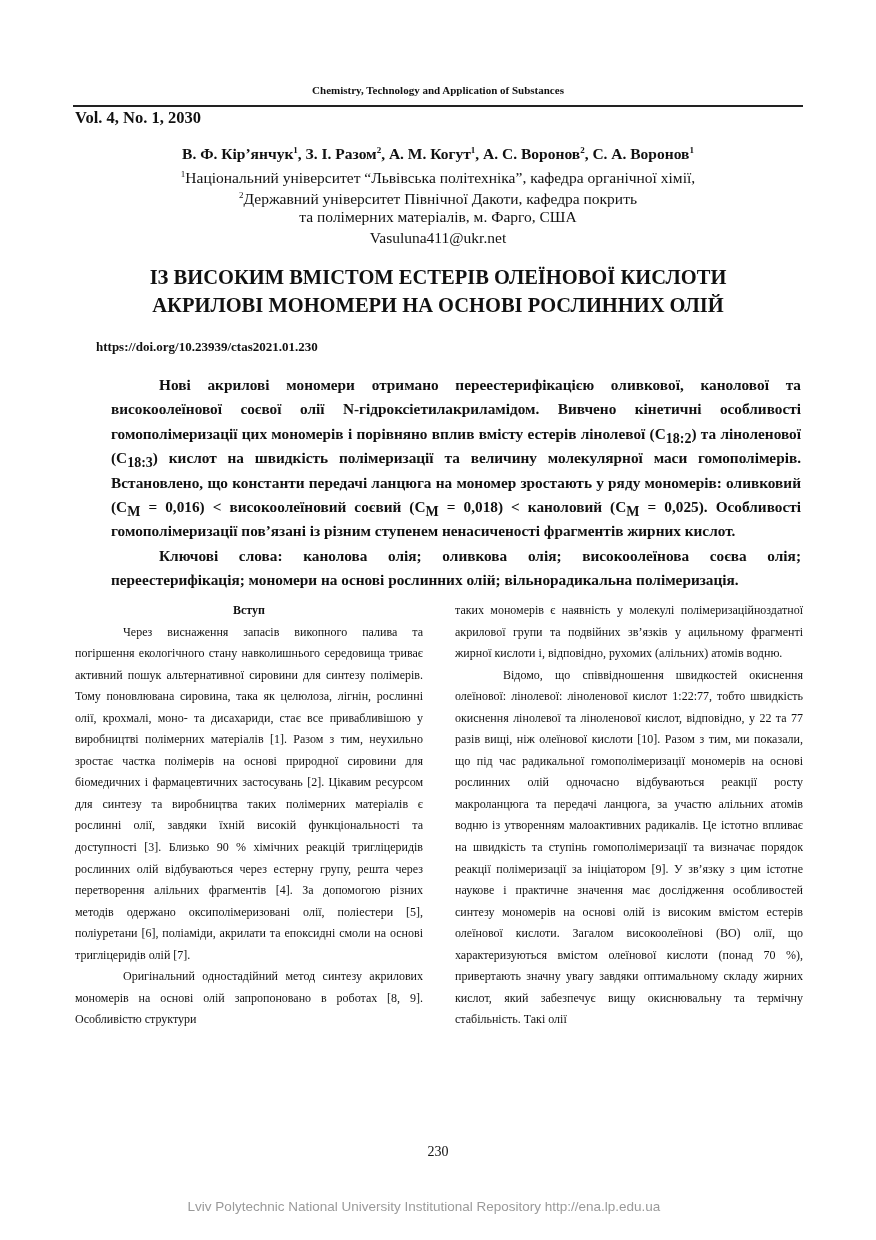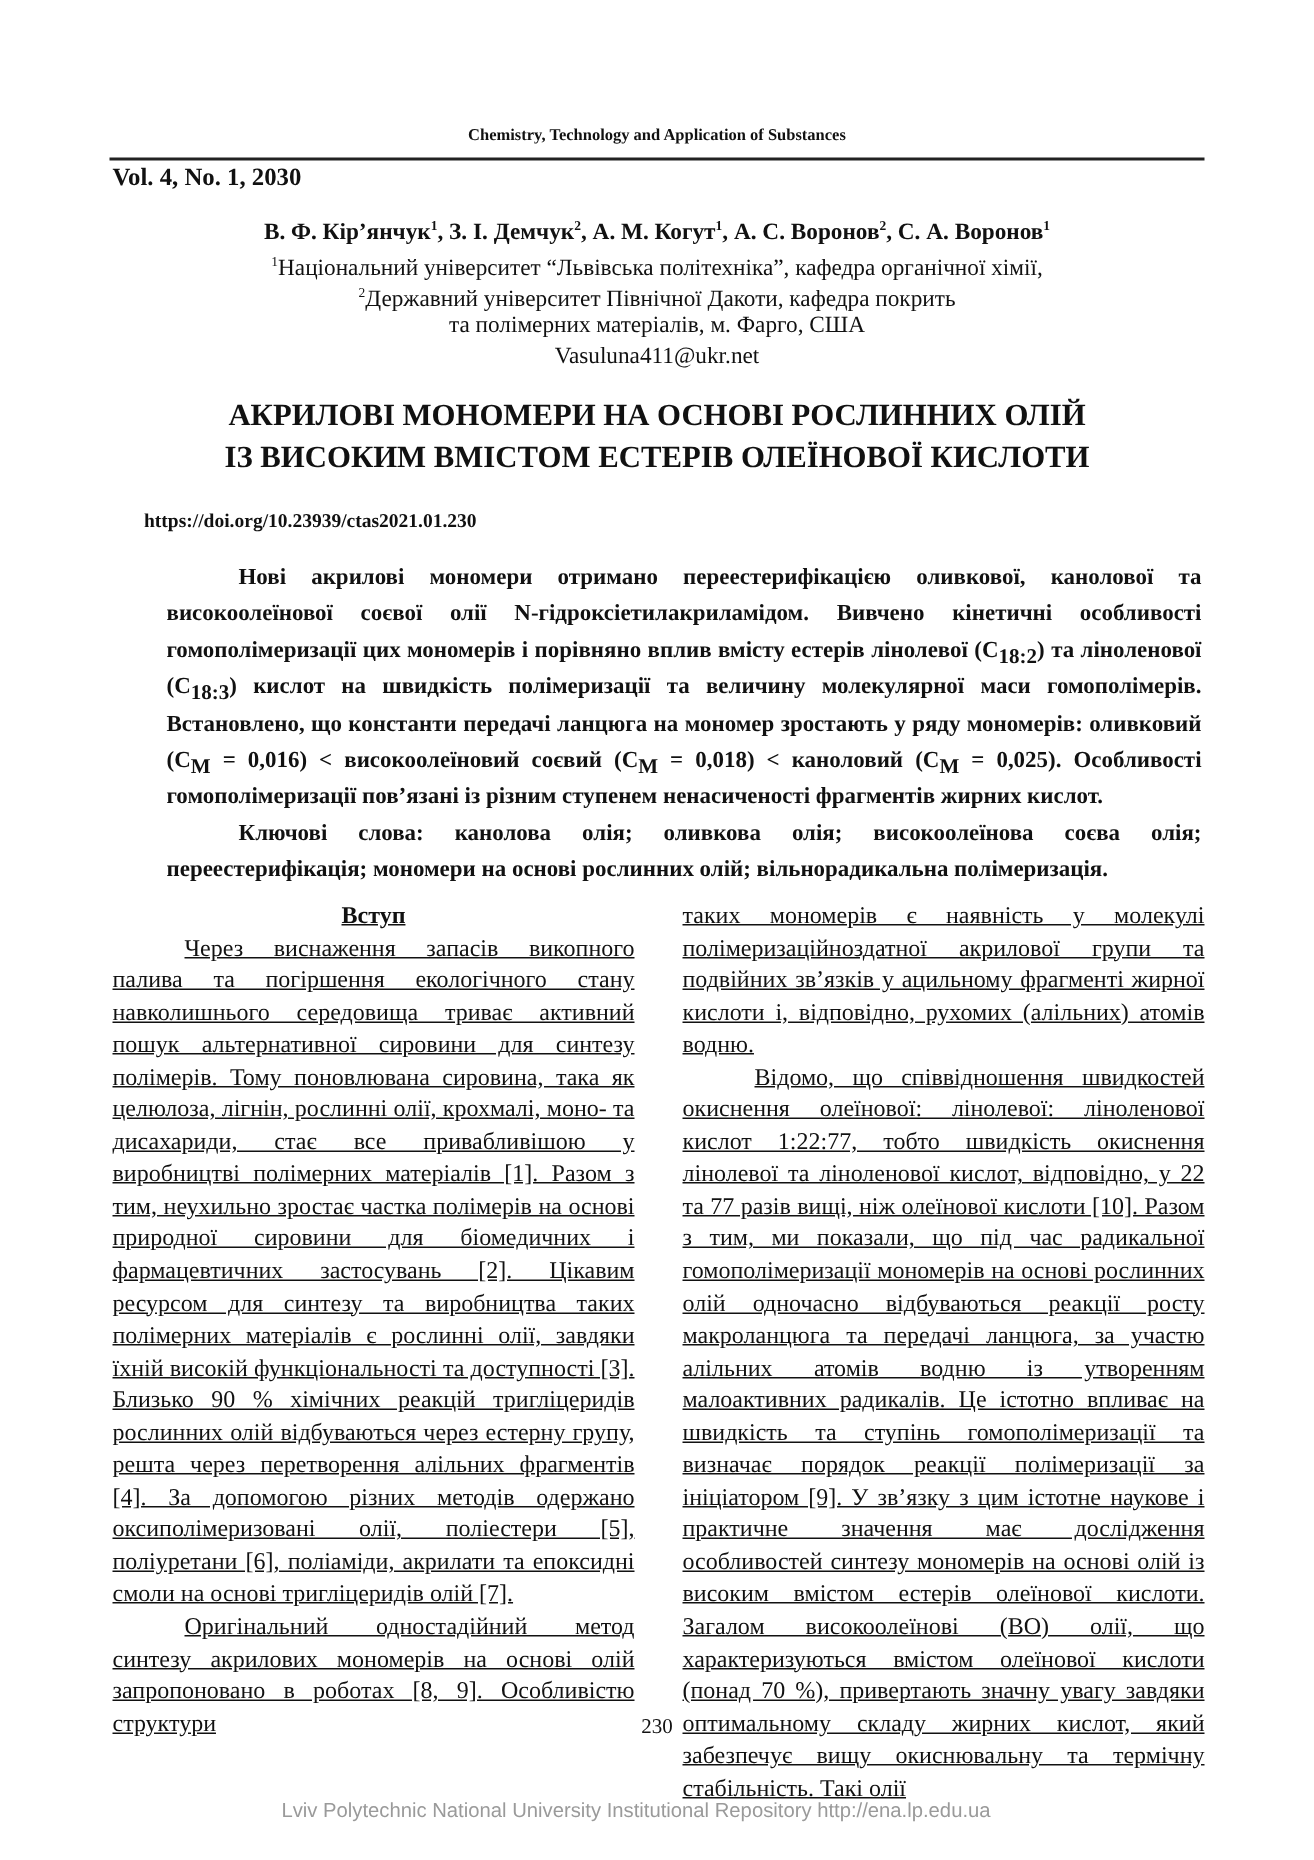--- a/index.html
+++ b/index.html
@@ -10,56 +10,56 @@
   .vol { left: 75px; top: 108px; font-weight: bold; font-size: 16.5px; }
   .authors { left: 0; width: 876px; top: 145px; text-align: center; font-weight: bold; font-size: 15.5px; }
   .authors sup { font-size: 9px; }
   .aff { left: 0; width: 876px; text-align: center; font-size: 15.5px; line-height: 21.5px; }
   .aff sup { font-size: 9px; }
   .title { left: 0; width: 876px; top: 263px; text-align: center; font-weight: bold; font-size: 20.5px; line-height: 28px; }
   .doi { left: 76px; top: 339px; font-size: 13px; font-weight: bold; padding-left: 20px; }
   .abstract { left: 111px; width: 690px; top: 373px; font-weight: bold; font-size: 15.3px; line-height: 24.4px; text-align: justify; }
   .abstract p { margin: 0; text-indent: 48px; }
   .abstract sub { font-size: 14px; line-height: 0; }
-  .col { width: 348px; font-size: 16px; line-height: 21.55px; text-align: justify; text-decoration: underline; }
+  .col { width: 348px; font-size: 12px; line-height: 21.55px; text-align: justify; }
   .col p { margin: 0; }
   .col p.ind { text-indent: 48px; }
   .col .h { text-align: center; font-weight: bold; }
   .left { left: 75px; top: 600px; }
   .right { left: 455px; top: 600px; }
   .pagenum { left: 0; width: 876px; top: 1144px; text-align: center; font-size: 14px; }
   .footer { left: 0; width: 848px; top: 1199px; text-align: center; font-family: "Liberation Sans", sans-serif; font-size: 13.5px; color: #9a9a9a; }
 </style>
 </head>
 <body>
 
 <div class="abs journal">Chemistry, Technology and Application of Substances</div>
 <div class="abs rule"></div>
 <div class="abs vol">Vol. 4, No. 1, 2030</div>
 
 <div class="abs authors">
   <span>В. Ф. Кір’янчук</span><sup>1</sup>, 
-  <span>З. І. Демчук</span><sup>2</sup>, 
+  <span>З. І. Разом</span><sup>2</sup>, 
   <span>А. М. Когут</span><sup>1</sup>, 
   <span>А. С. Воронов</span><sup>2</sup>, 
   <span>С. А. Воронов</span><sup>1</sup>
 </div>
 
 <div class="abs aff" style="top:164px;">
   <sup>1</sup><span>Національний університет “Львівська політехніка”, кафедра органічної хімії,</span>
 </div>
 <div class="abs aff" style="top:185px;">
   <sup>2</sup><span>Державний університет Північної Дакоти, кафедра покрить</span>
 </div>
 <div class="abs aff" style="top:206px;">та полімерних матеріалів, м. Фарго, США</div>
 <div class="abs aff" style="top:227px;">Vasuluna411@ukr.net</div>
 
 <div class="abs title">
+  <div>ІЗ ВИСОКИМ ВМІСТОМ ЕСТЕРІВ ОЛЕЇНОВОЇ КИСЛОТИ</div>
   <div>АКРИЛОВІ МОНОМЕРИ НА ОСНОВІ РОСЛИННИХ ОЛІЙ</div>
-  <div>ІЗ ВИСОКИМ ВМІСТОМ ЕСТЕРІВ ОЛЕЇНОВОЇ КИСЛОТИ</div>
 </div>
 
 <div class="abs doi">https://doi.org/10.23939/ctas2021.01.230</div>
 
 <div class="abs abstract">
   <p><span>Нові акрилові мономери отримано переестерифікацією оливкової, канолової та високоолеїнової соєвої олії N-гідроксіетилакриламідом. Вивчено кінетичні особливості гомополімеризації цих мономерів і порівняно вплив вмісту естерів лінолевої (C</span><sub>18:2</sub><span>) та ліноленової (C</span><sub>18:3</sub><span>) кислот на швидкість полімеризації та величину молекулярної маси гомополімерів. Встановлено, що константи передачі ланцюга на мономер зростають у ряду мономерів: оливковий (C</span><sub>M</sub><span> = 0,016) &lt; високоолеїновий соєвий (C</span><sub>M</sub><span> = 0,018) &lt; каноловий (C</span><sub>M</sub><span> = 0,025). Особливості гомополімеризації пов’язані із різним ступенем ненасиченості фрагментів жирних кислот.</span></p>
   <p>Ключові слова: канолова олія; оливкова олія; високоолеїнова соєва олія; переестерифікація; мономери на основі рослинних олій; вільнорадикальна полімеризація.</p>
 </div>
 
 <div class="abs col left">

